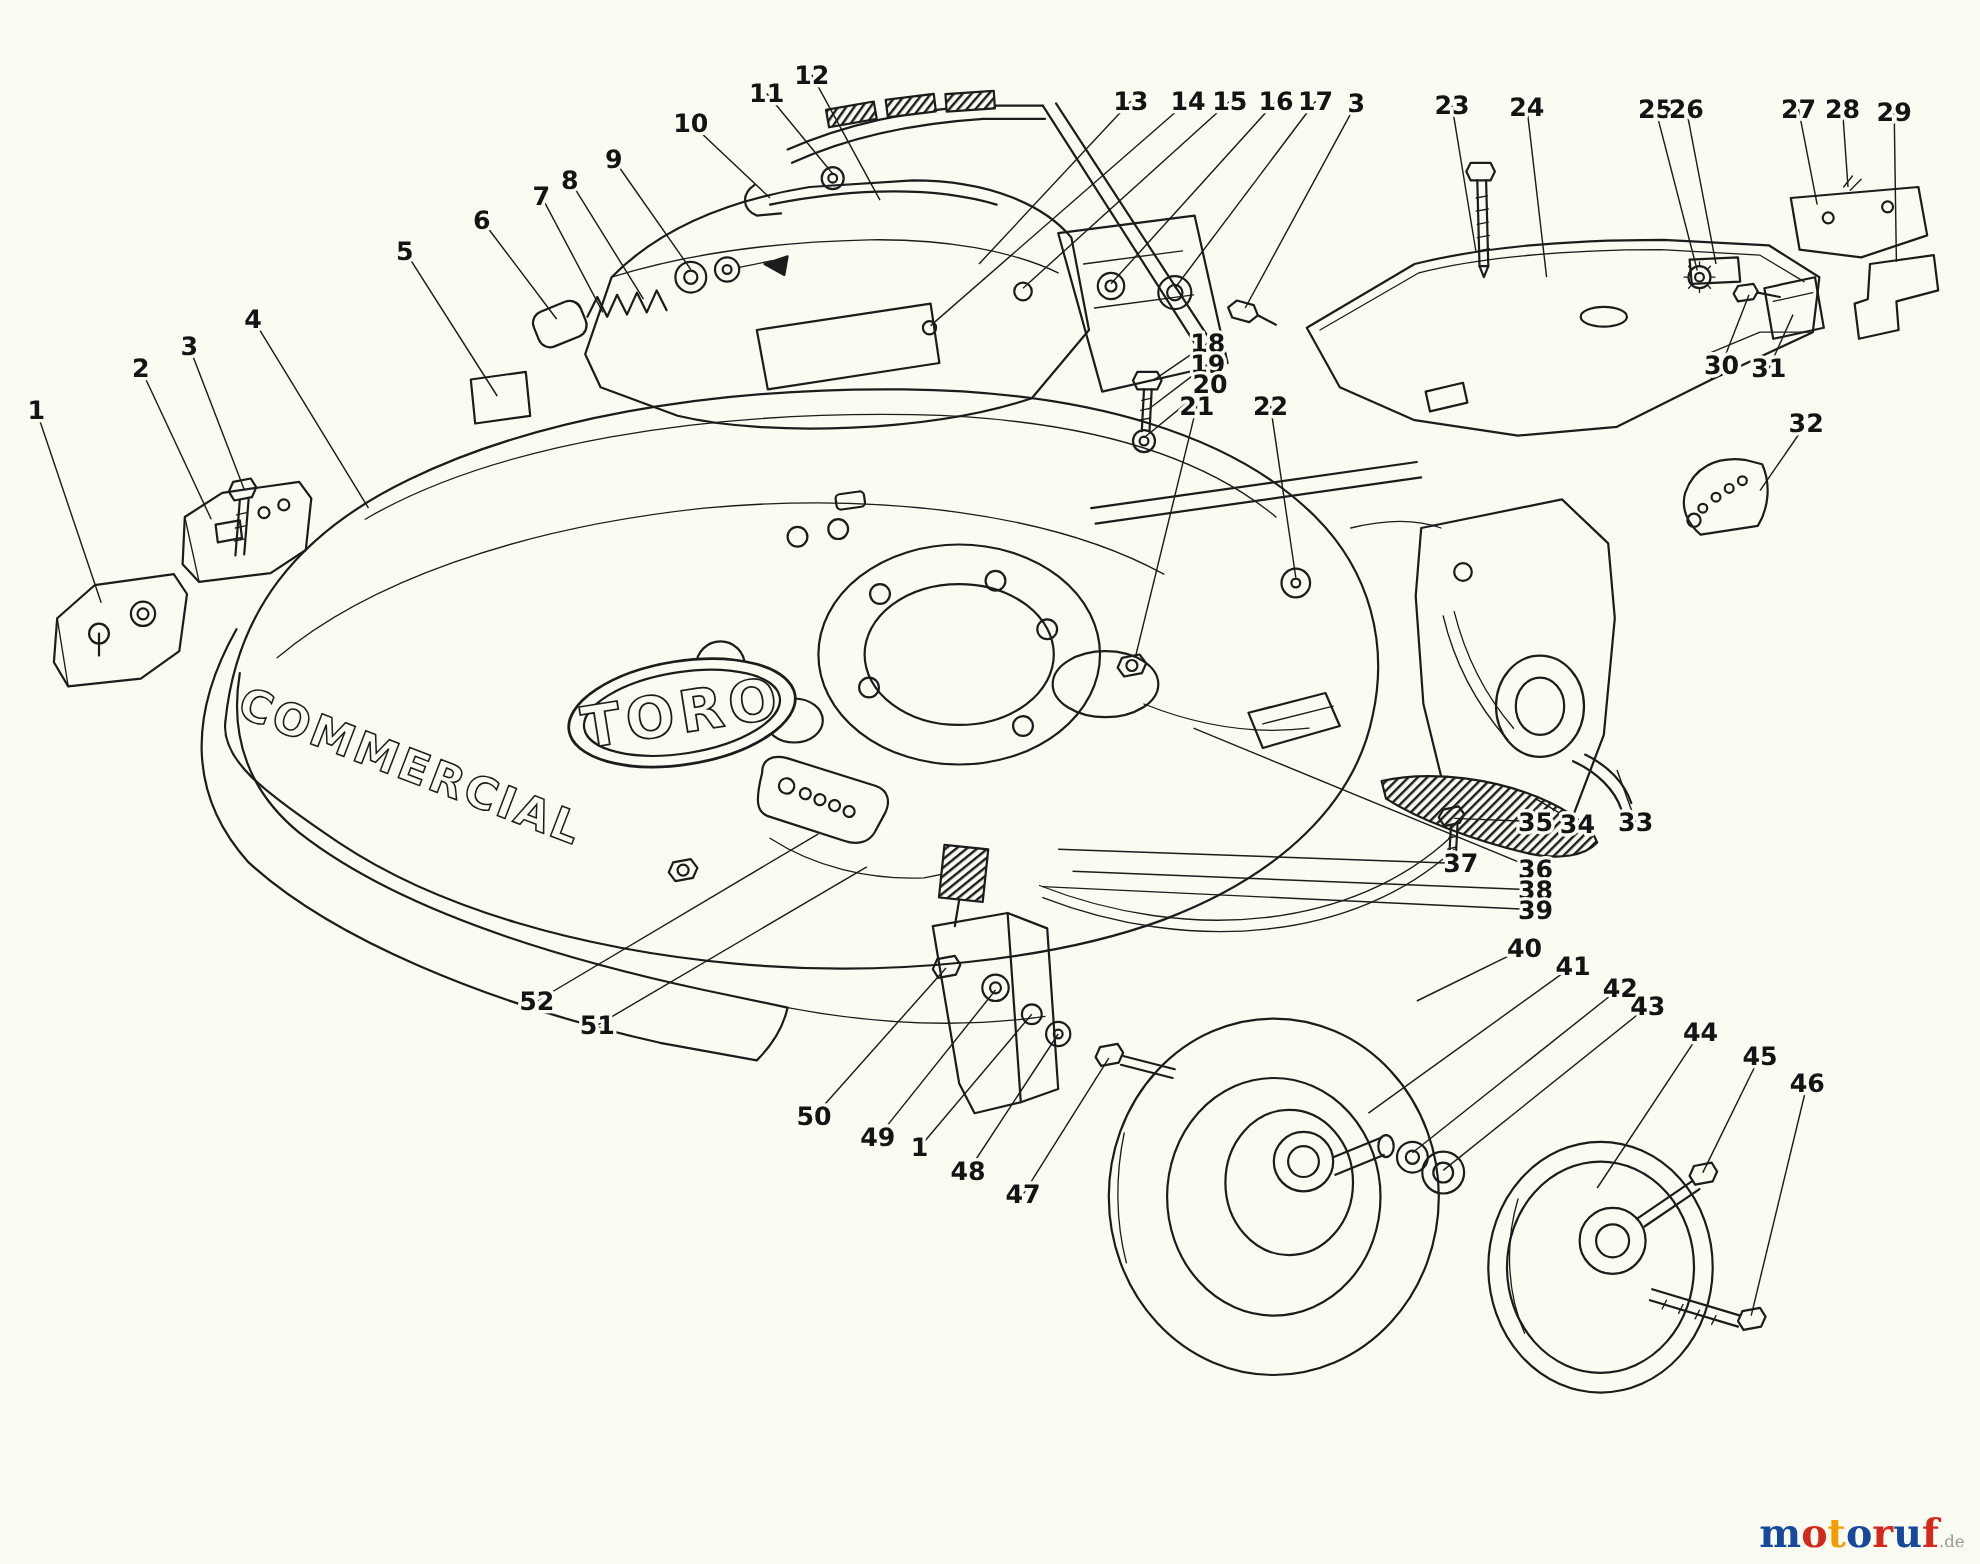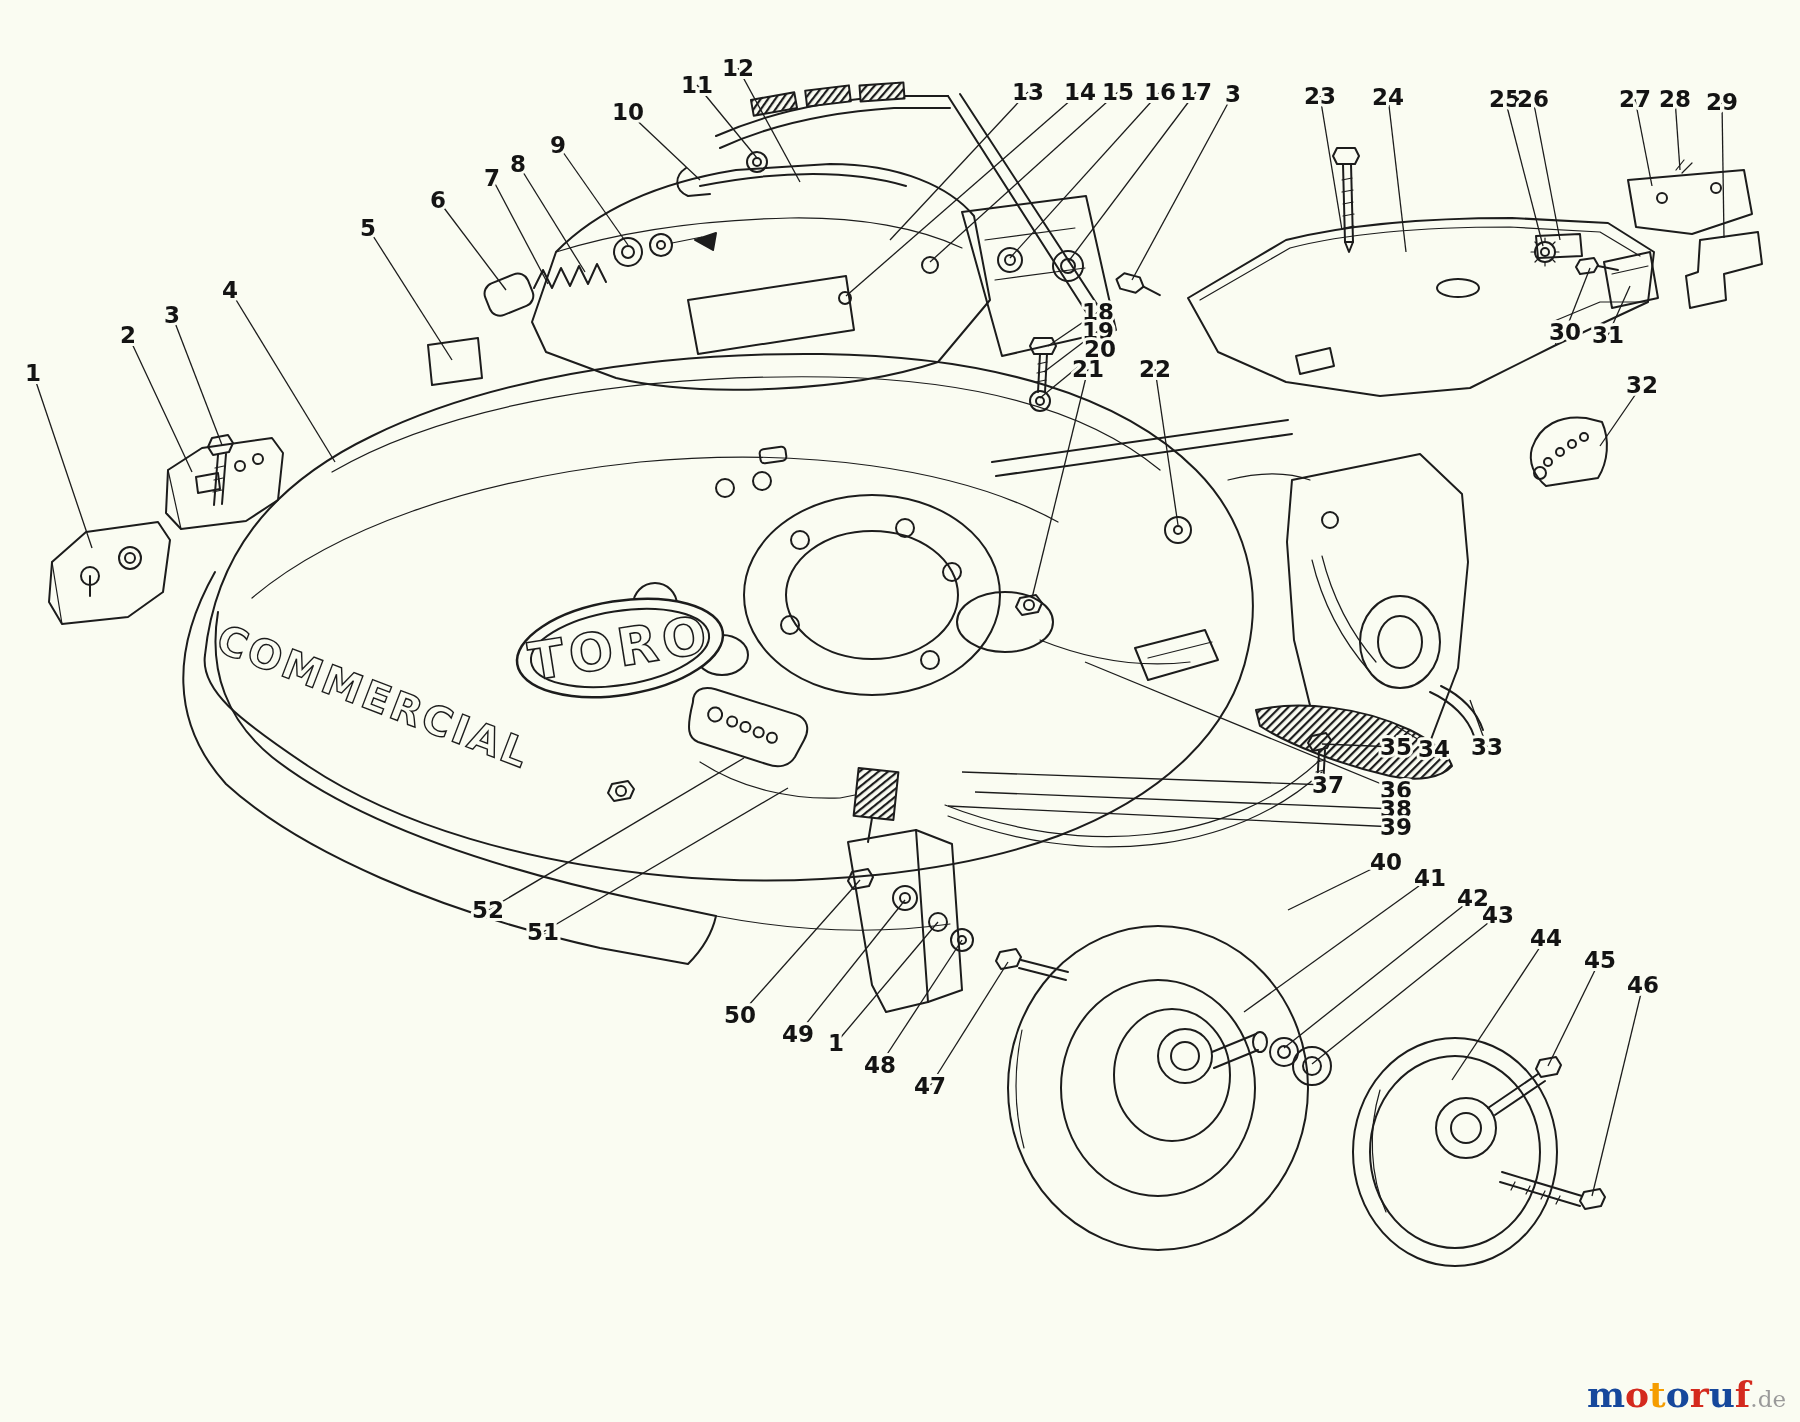--- a/index.html
+++ b/index.html
@@ -25,21 +25,21 @@
   .commercial-text{
     font-family:"DejaVu Sans",sans-serif;font-weight:bold;font-size:40px;letter-spacing:3px;
     fill:#fafcf2;stroke:#1c1c1c;stroke-width:1.4;
   }
   .watermark{
     position:absolute;right:14px;bottom:10px;
     font-family:"DejaVu Serif",serif;font-weight:bold;font-size:36px;line-height:1;
     letter-spacing:0px;user-select:none;
   }
   .watermark span{display:inline-block;}
-  .watermark .wm-suffix{font-size:23px;font-weight:normal;vertical-align:baseline;}
+  .watermark .wm-suffix{font-size:15px;font-weight:normal;vertical-align:baseline;}
 </style>
 </head>
 <body>
 
 <div class="page">
 
 <svg class="diagram" width="1800" height="1422" viewBox="0 0 1800 1422">
   <defs>
     <pattern id="hatch" width="6" height="6" patternUnits="userSpaceOnUse" patternTransform="rotate(45)">
       <rect width="6" height="6" fill="#fafcf2"></rect>

